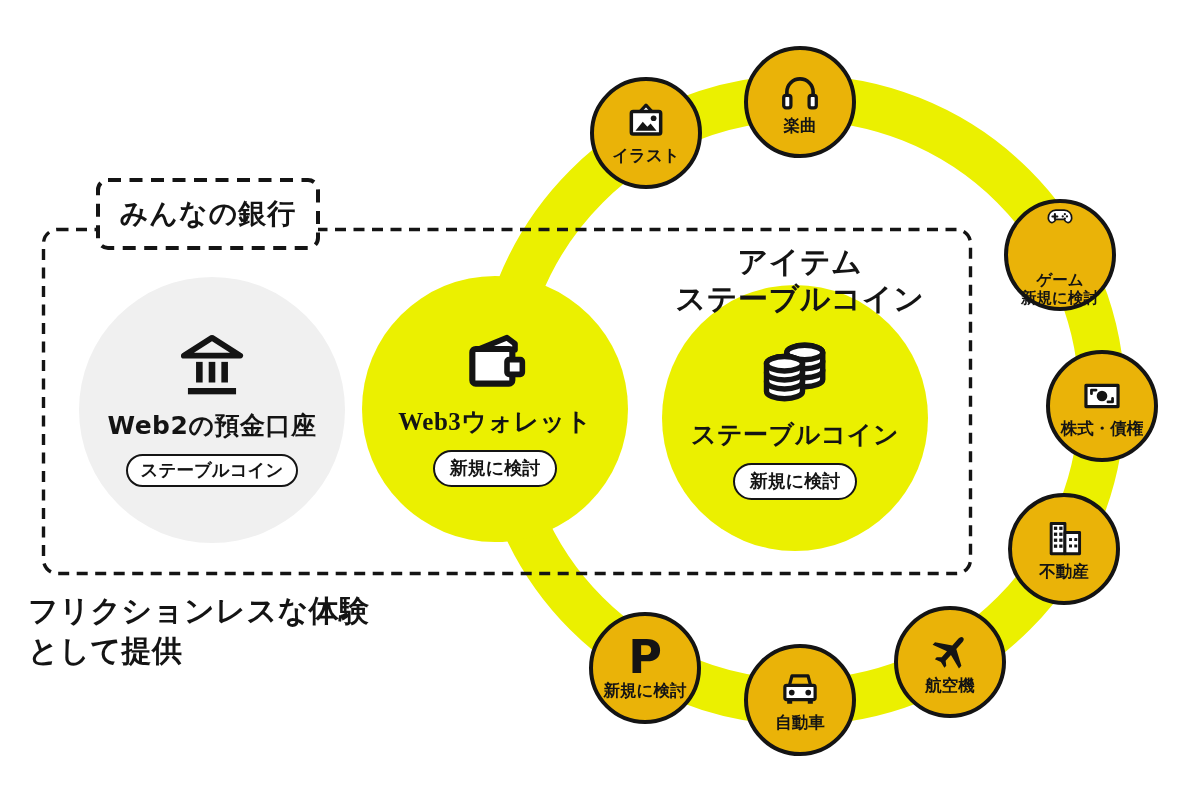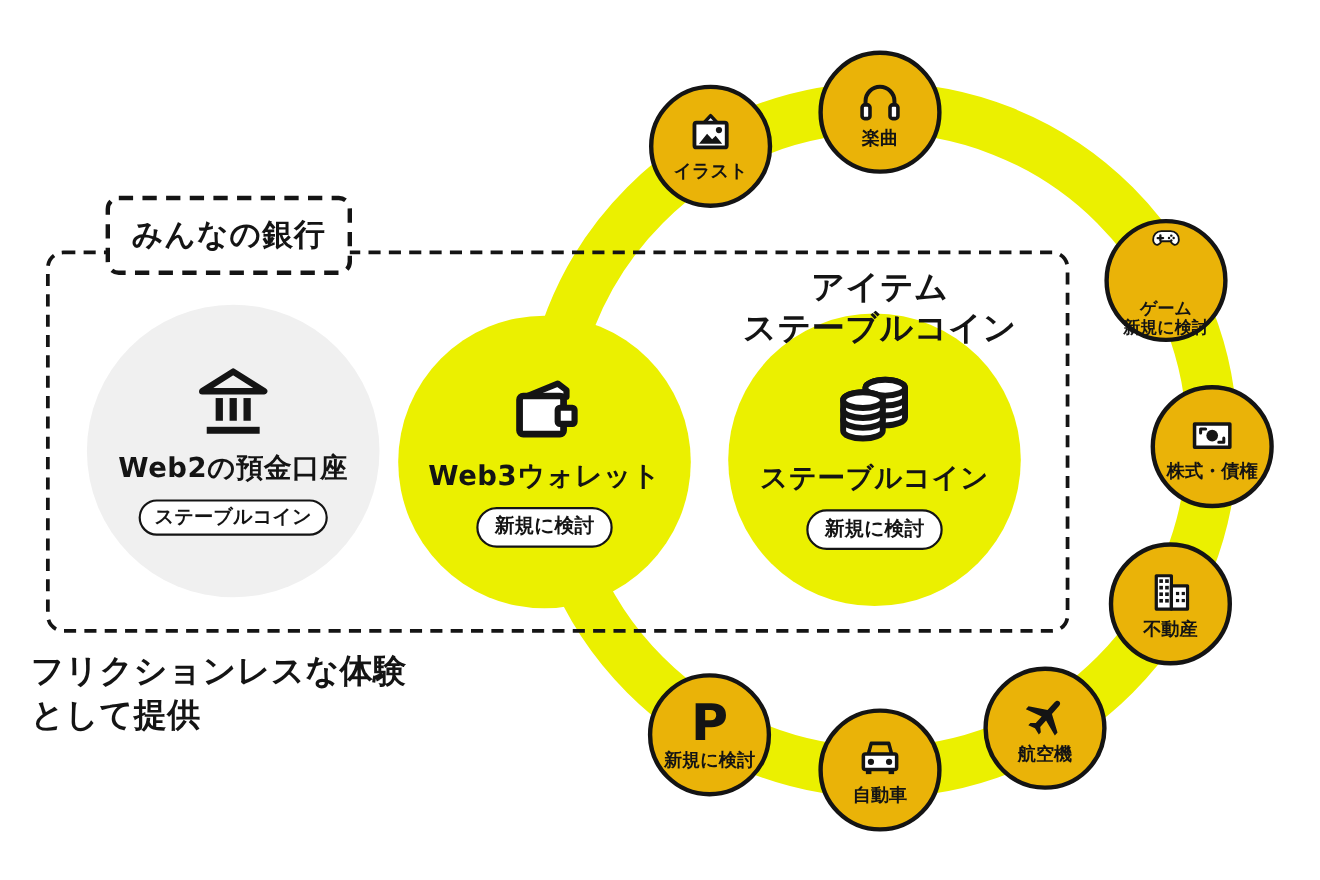--- a/index.html
+++ b/index.html
@@ -20,21 +20,21 @@
   
   .dashes{position:absolute;left:0;top:0;z-index:2;}
   .dashrect{stroke:var(--ink);}
   
   .bigc{
     position:absolute;width:266px;height:266px;border-radius:50%;box-sizing:border-box;
     display:flex;flex-direction:column;align-items:center;justify-content:center;
     text-align:center;z-index:3;
   }
   .bigc.gray{background:var(--gray);left:79px;top:277px;}
-  .bigc.wallet{background:var(--yellow);left:362px;top:287px;}
+  .bigc.wallet{background:var(--yellow);left:362px;top:276px;font-family:Liberation Serif, serif;}
   .bigc.stable{background:var(--yellow);left:662px;top:285px;}
   .bigc .title{font-size:25px;font-weight:800;letter-spacing:.5px;margin-top:10px;white-space:nowrap;}
   .pill{
     margin-top:12px;background:#fff;border:2.5px solid var(--ink);border-radius:999px;
     padding:4px 15px;font-size:18px;font-weight:700;white-space:nowrap;line-height:1.35;
   }
   .pill.sm{font-size:17.5px;padding:3px 13px;}
   
   .bank-label{
     position:absolute;left:98px;top:180px;width:220px;height:68px;z-index:3;

